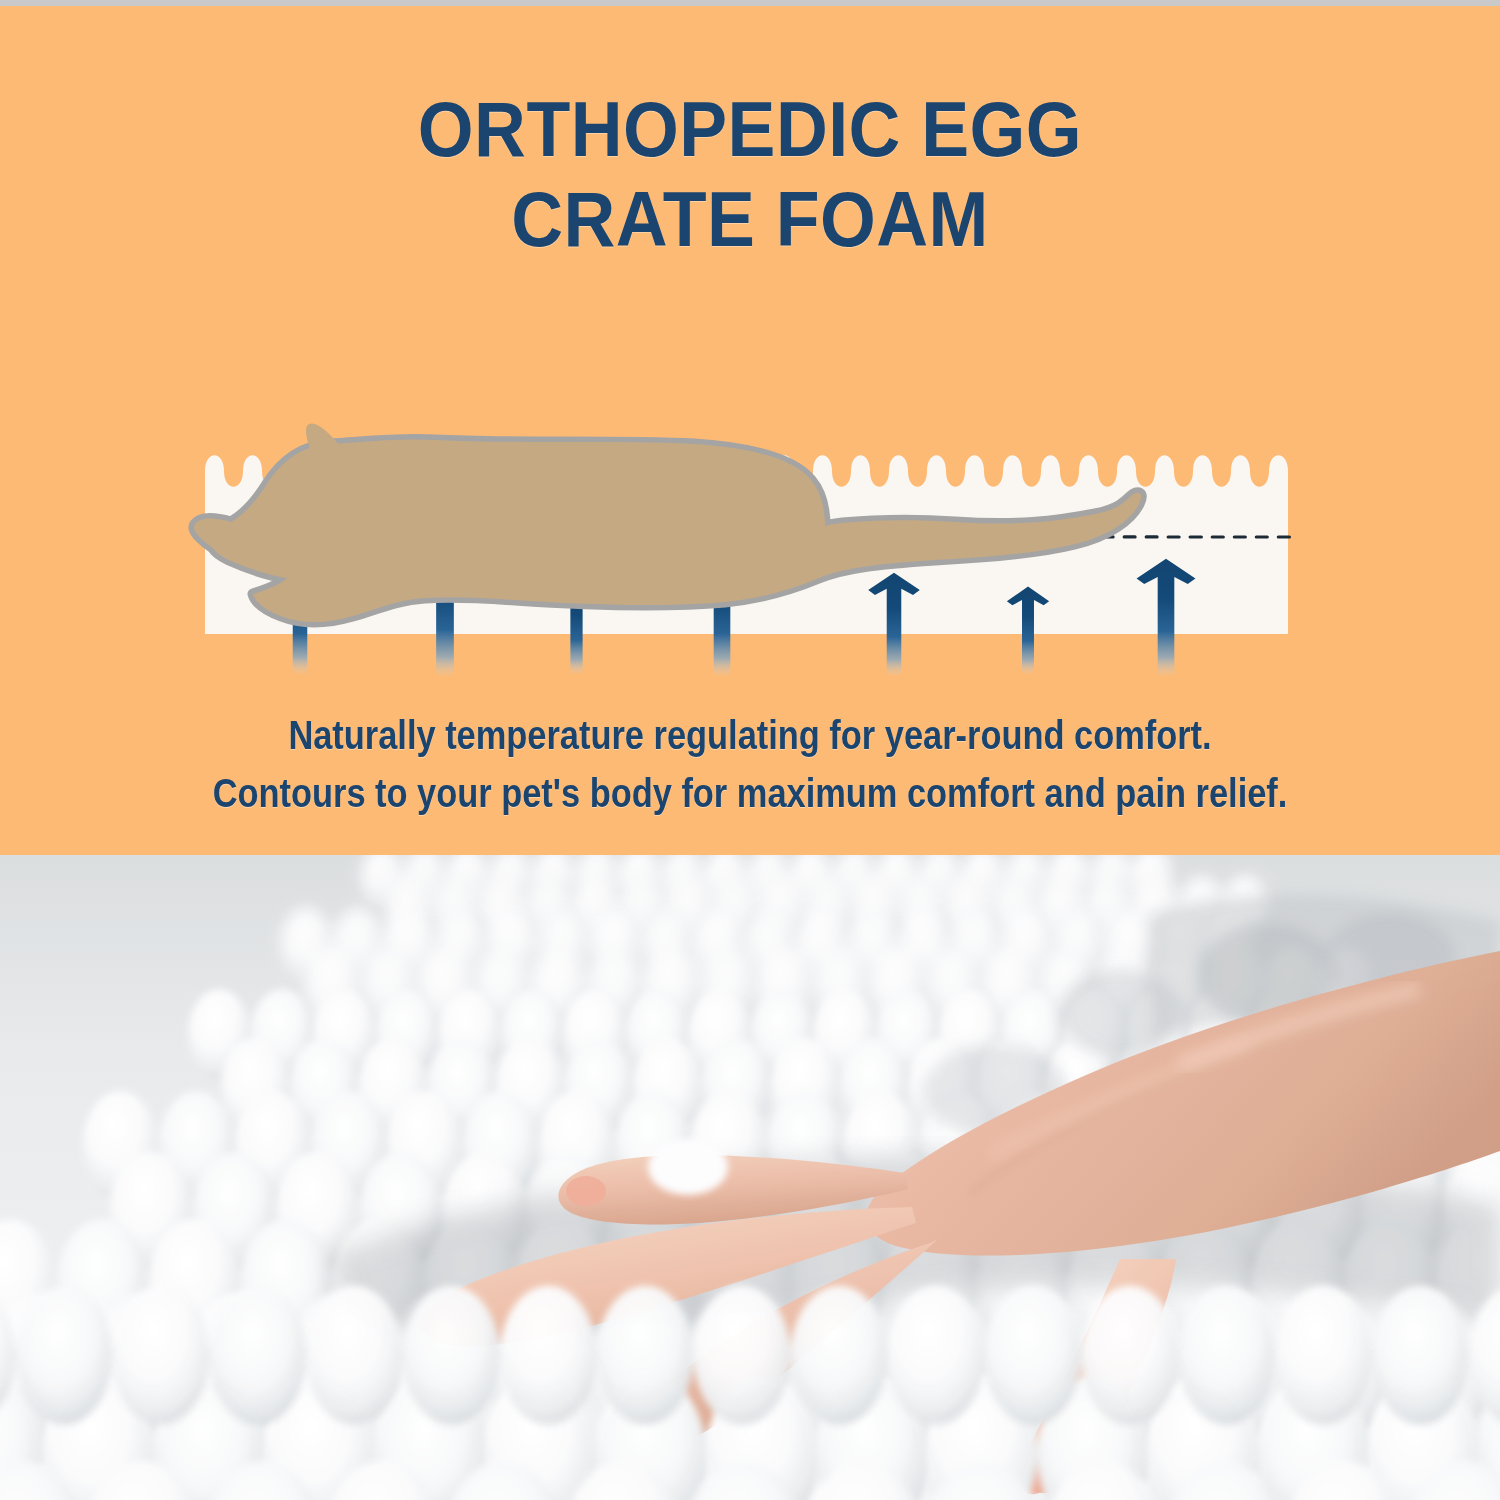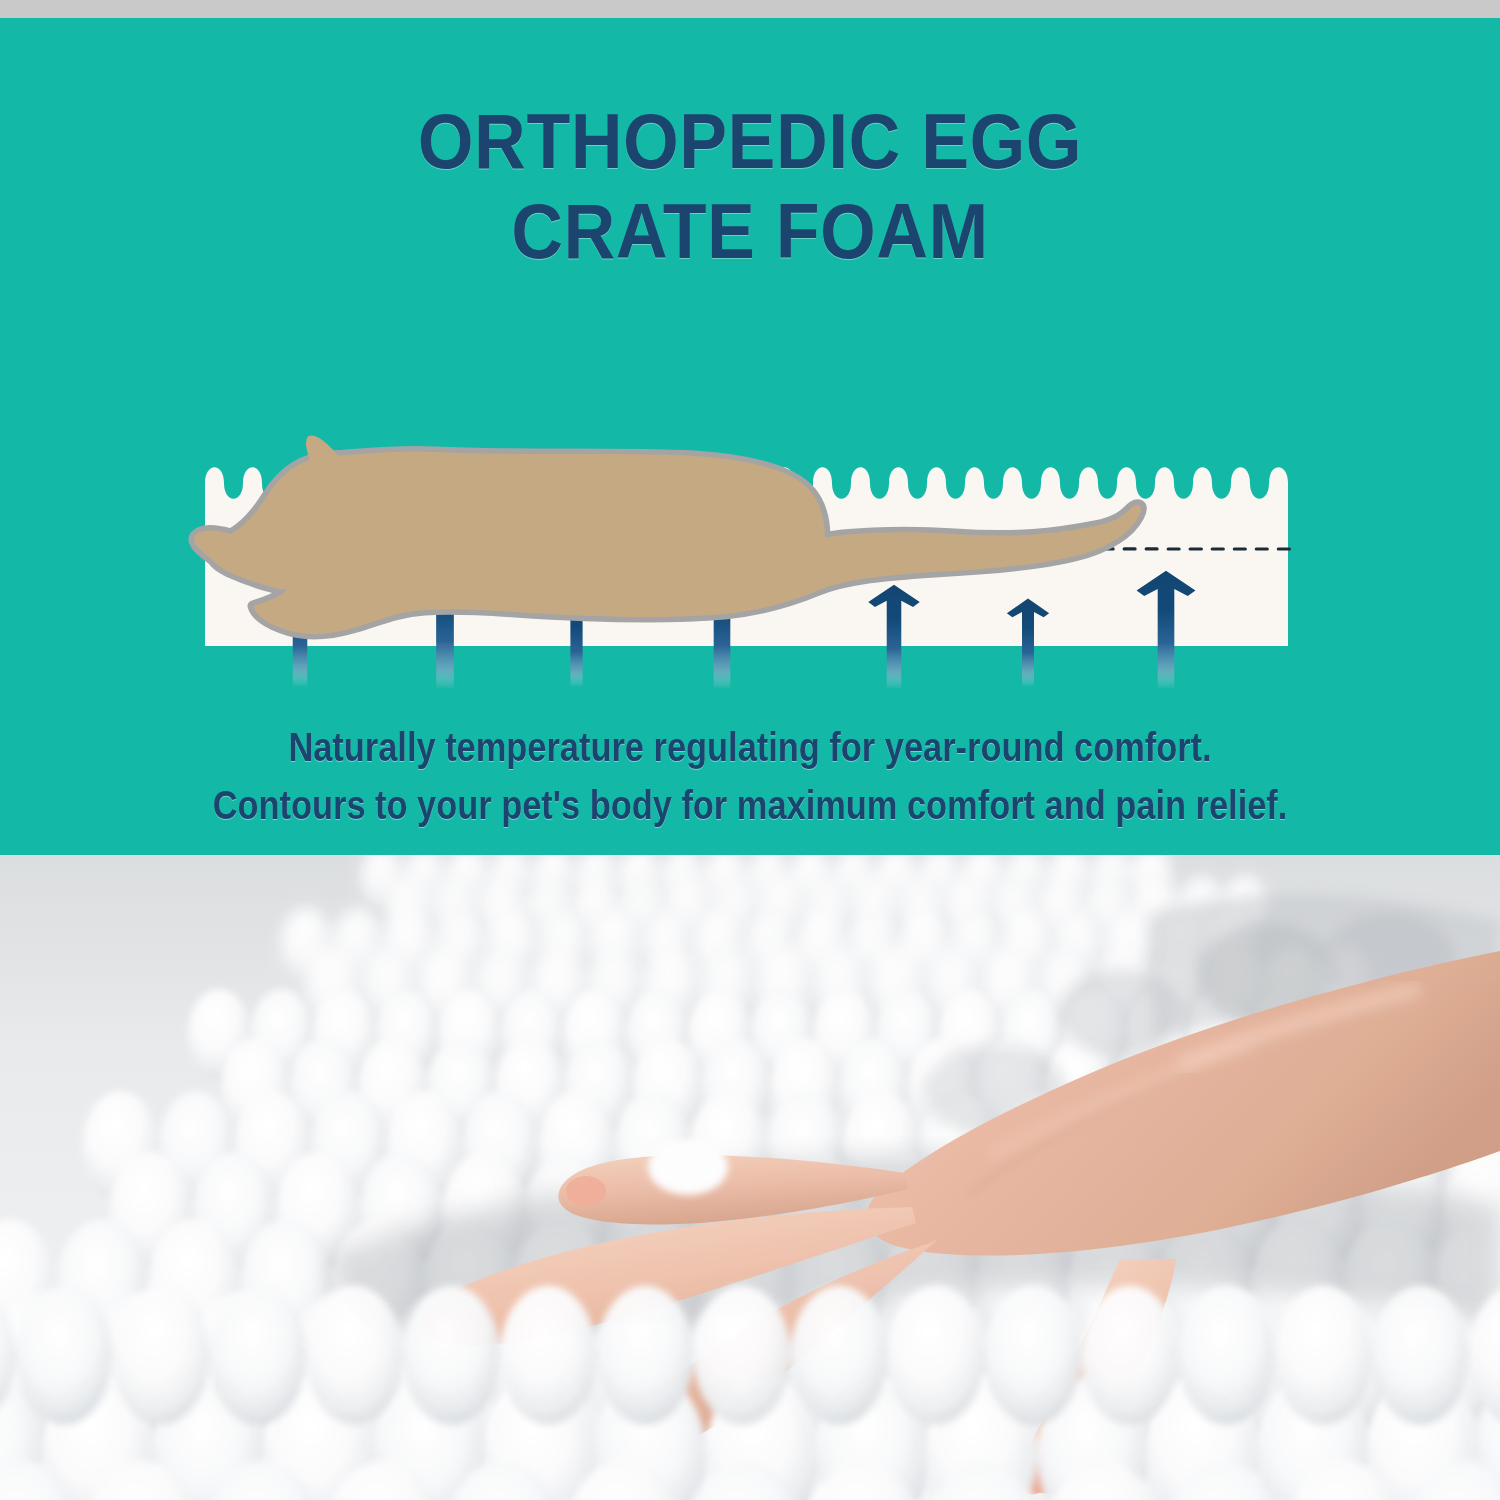--- a/index.html
+++ b/index.html
@@ -6,22 +6,22 @@
   * { margin:0; padding:0; box-sizing:border-box; }
   html,body{
     width:1500px; height:1500px; overflow:hidden;
     font-family:"Liberation Sans", sans-serif;
     background:#c9c9c9;
   }
   #page{ position:relative; width:1500px; height:1500px; }
 
   
   .top-panel{
-    position:absolute; left:0; top:18px; width:1500px; height:855px;
-    background:#14b8a6;
+    position:absolute; left:0; top:6px; width:1500px; height:855px;
+    background:#fdba74;
   }
 
   .headline{
     position:absolute; left:0; top:78px; width:1500px;
     text-align:center;
     font-family:"Liberation Sans", sans-serif;
     font-weight:bold;
     font-size:78px;
     line-height:90px;
     letter-spacing:0.5px;

